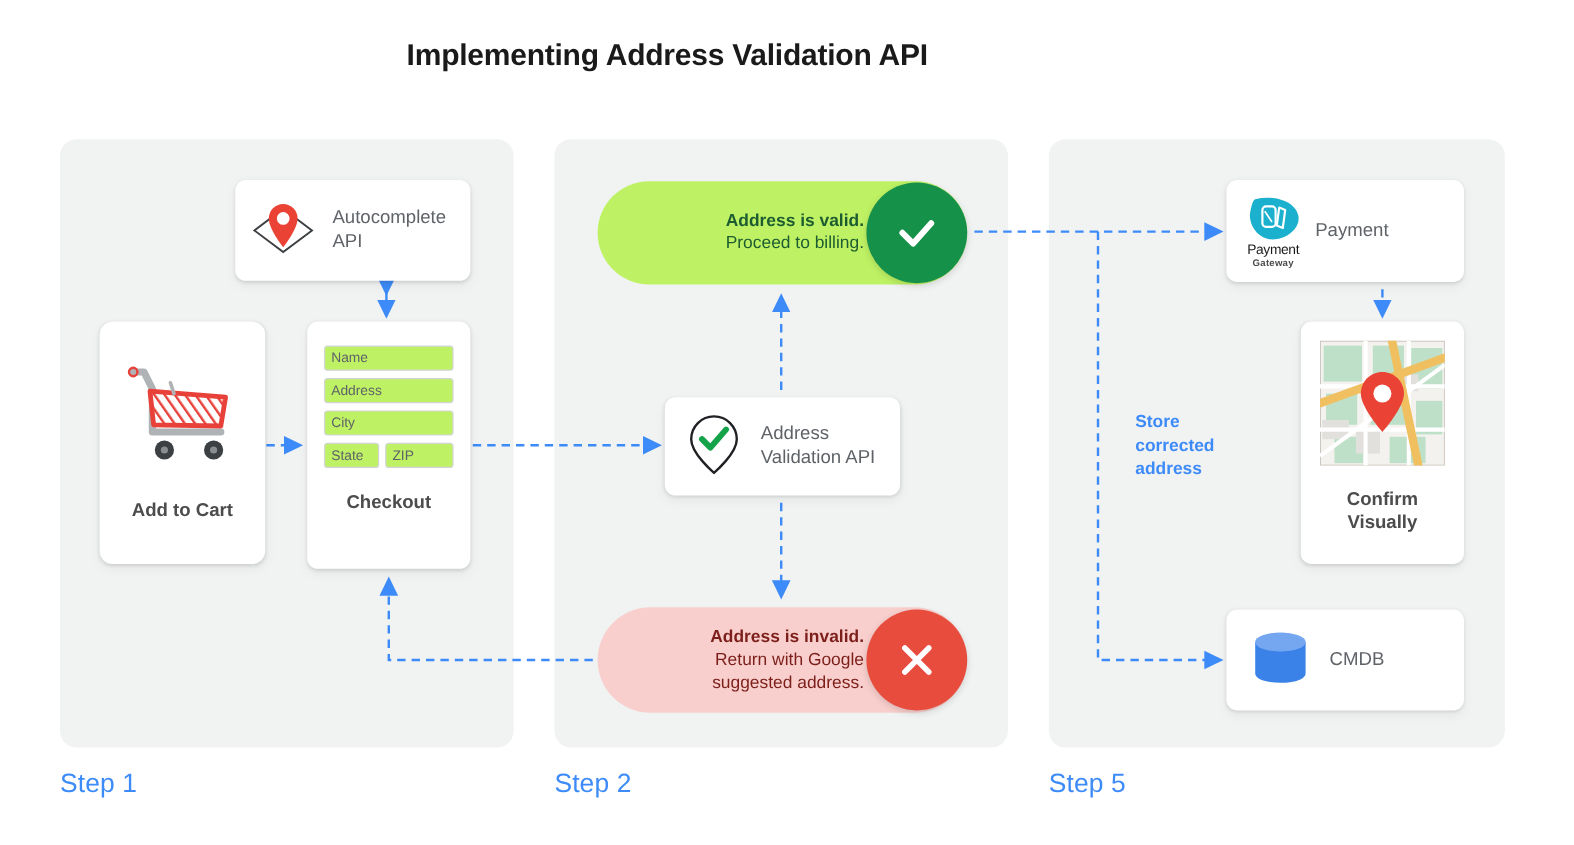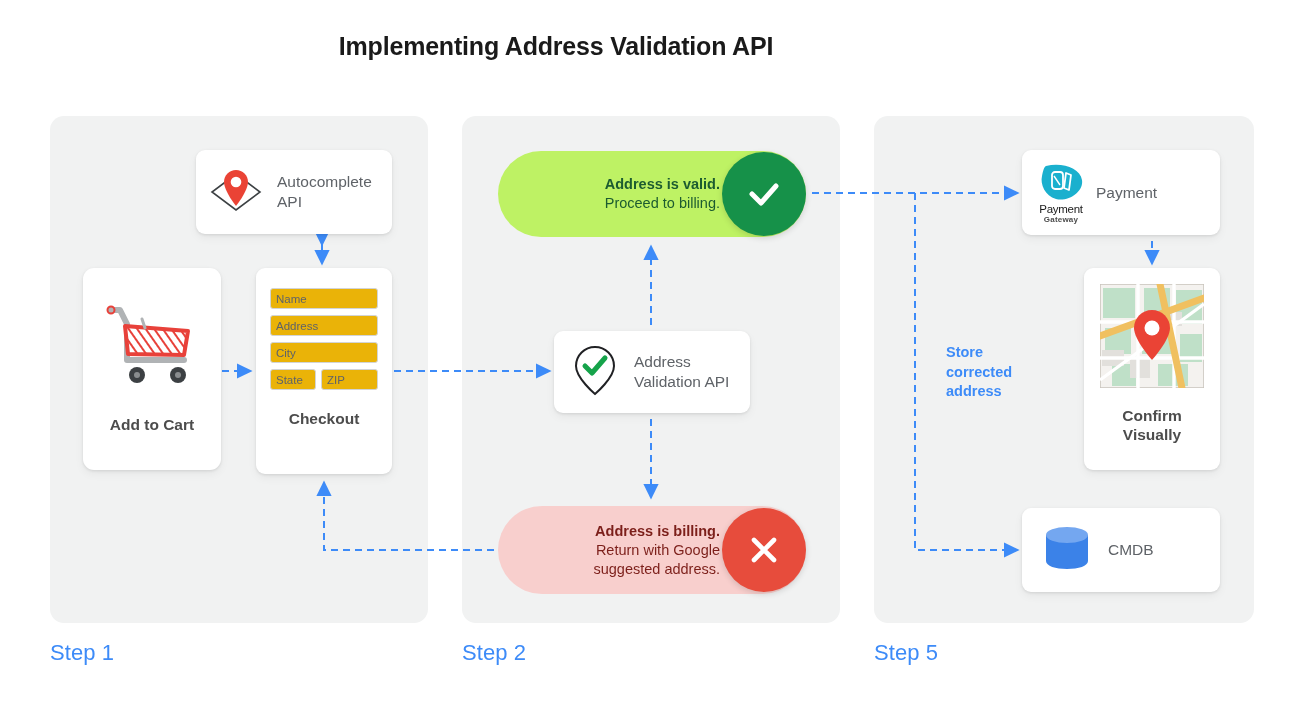--- a/index.html
+++ b/index.html
@@ -52,21 +52,21 @@
     display: flex; flex-direction: column; align-items: center;
     justify-content: flex-start; padding-top: 34px; border-radius: 11px; }
   #card-cart .cart-title { margin-top: 20px; font-size: 15.5px; font-weight: bold; color: #4c4c4c; }
 
   
   #card-checkout { left: 256px; top: 268px; width: 136px; height: 206px;
     display: flex; flex-direction: column; align-items: center; padding-top: 20px; }
   .field {
     border: 1px solid #d2d4d6;
     border-radius: 3px;
-    background: #eab308;
+    background: #bef264;
     color: #5f6368;
     font-size: 11.5px;
     height: 21px;
     display: flex; align-items: center;
     padding-left: 5px;
     margin-bottom: 6px;
   }
   .field.full { width: 108px; }
   .row2 { display: flex; gap: 5px; }
   .field.state { width: 46px; }
@@ -214,21 +214,21 @@
     </div>
     <div class="badge" id="badge-valid">
       <svg width="44" height="44" viewBox="0 0 44 44">
         <path d="M10 22 L19 31 L34 14" fill="none" stroke="#ffffff" stroke-width="5" stroke-linecap="round" stroke-linejoin="round"></path>
       </svg>
     </div>
   </div>
 
   <div class="pill" id="pill-invalid">
     <div class="pill-text">
-      <b>Address is billing.</b><br>
+      <b>Address is invalid.</b><br>
       <span>Return with Google</span><br>
       <span>suggested address.</span>
     </div>
     <div class="badge" id="badge-invalid">
       <svg width="40" height="40" viewBox="0 0 40 40">
         <path d="M10 10 L30 30 M30 10 L10 30" fill="none" stroke="#ffffff" stroke-width="4.6" stroke-linecap="round"></path>
       </svg>
     </div>
   </div>
 

